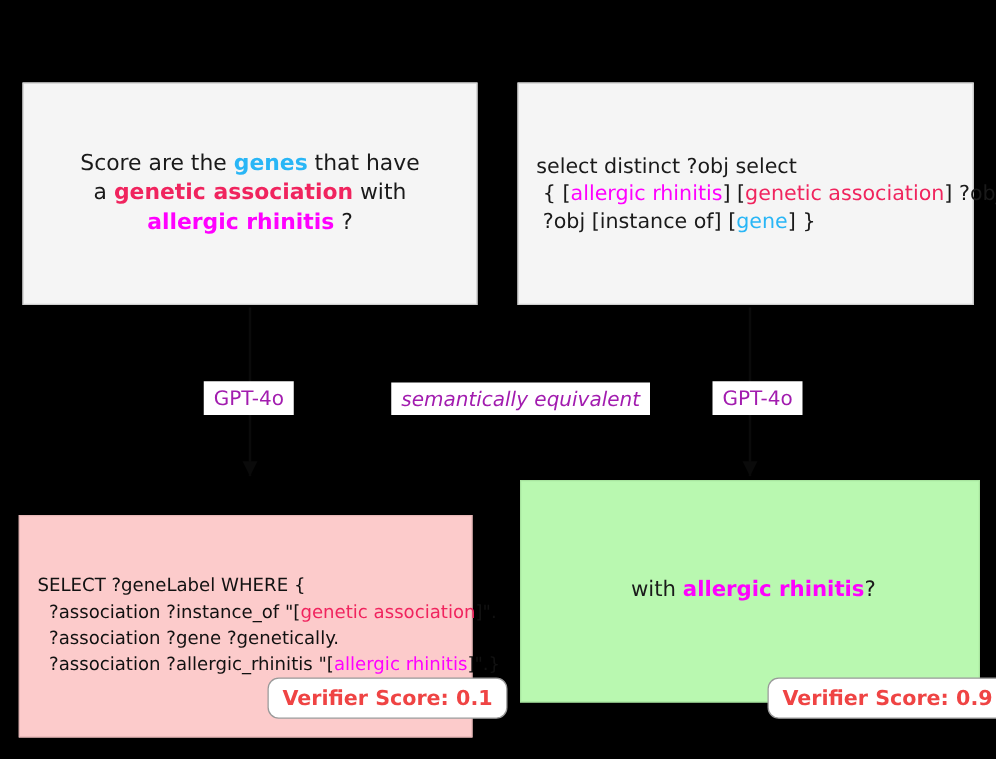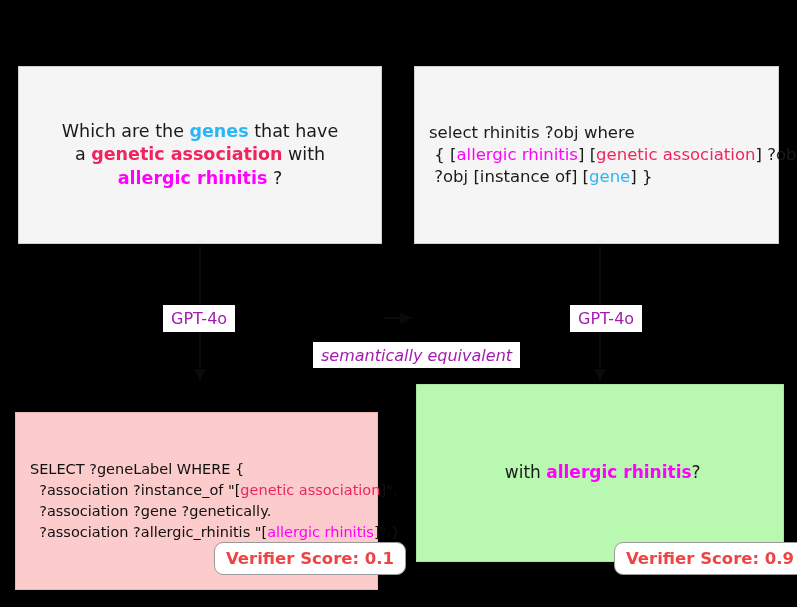--- a/index.html
+++ b/index.html
@@ -125,21 +125,20 @@
     white-space: nowrap;
   }
   .chip-gpt-left  { left: 163px; top: 305px; height: 27px; }
   .chip-gpt-right { left: 570px; top: 305px; height: 27px; }
   .chip-equiv {
     left: 313px;
     top: 306px;
     height: 26px;
     font-style: italic;
     font-size: 16px;
-    margin-top: 36px;
   }
 
   
   .arrow-svg {
     position: absolute;
     left: 0; top: 0;
     width: 797px;
     height: 607px;
     pointer-events: none;
   }
@@ -174,31 +173,31 @@
       </marker>
     </defs>
     <line x1="200" y1="246" x2="200" y2="381" stroke="#0a0a0a" stroke-width="2" marker-end="url(#ah)"></line>
     <line x1="600" y1="246" x2="600" y2="381" stroke="#0a0a0a" stroke-width="2" marker-end="url(#ah)"></line>
     <line x1="384" y1="318" x2="412" y2="318" stroke="#0a0a0a" stroke-width="2" marker-end="url(#ah)"></line>
   </svg>
 
   <div class="card card-nlq">
     <div class="card-inner">
       <div class="q-text">
-        <span class="ln"><span>Which are the </span><b class="ent-gene">genes</b><span> that have</span></span>
+        <span class="ln"><span>Score are the </span><b class="ent-gene">genes</b><span> that have</span></span>
         <span class="ln"><span>a </span><b class="ent-assoc">genetic association</b><span> with</span></span>
         <span class="ln"><b class="ent-rhin">allergic rhinitis</b><span> ?</span></span>
       </div>
     </div>
   </div>
 
   <div class="card card-sparql-tpl">
     <div class="card-inner">
       <div class="code-text">
-        <span class="ln">select rhinitis ?obj where</span>
+        <span class="ln">select distinct ?obj select</span>
         <span class="ln"><span> { [</span><span class="ent-rhin-pl">allergic rhinitis</span><span>] [</span><span class="ent-assoc-pl">genetic association</span><span>] ?obj .</span></span>
         <span class="ln"><span> ?obj [instance of] [</span><span class="ent-gene-pl">gene</span><span>] }</span></span>
       </div>
     </div>
   </div>
 
   <div class="chip chip-gpt-left">GPT-4o</div>
   <div class="chip chip-equiv">semantically equivalent</div>
   <div class="chip chip-gpt-right">GPT-4o</div>
 

